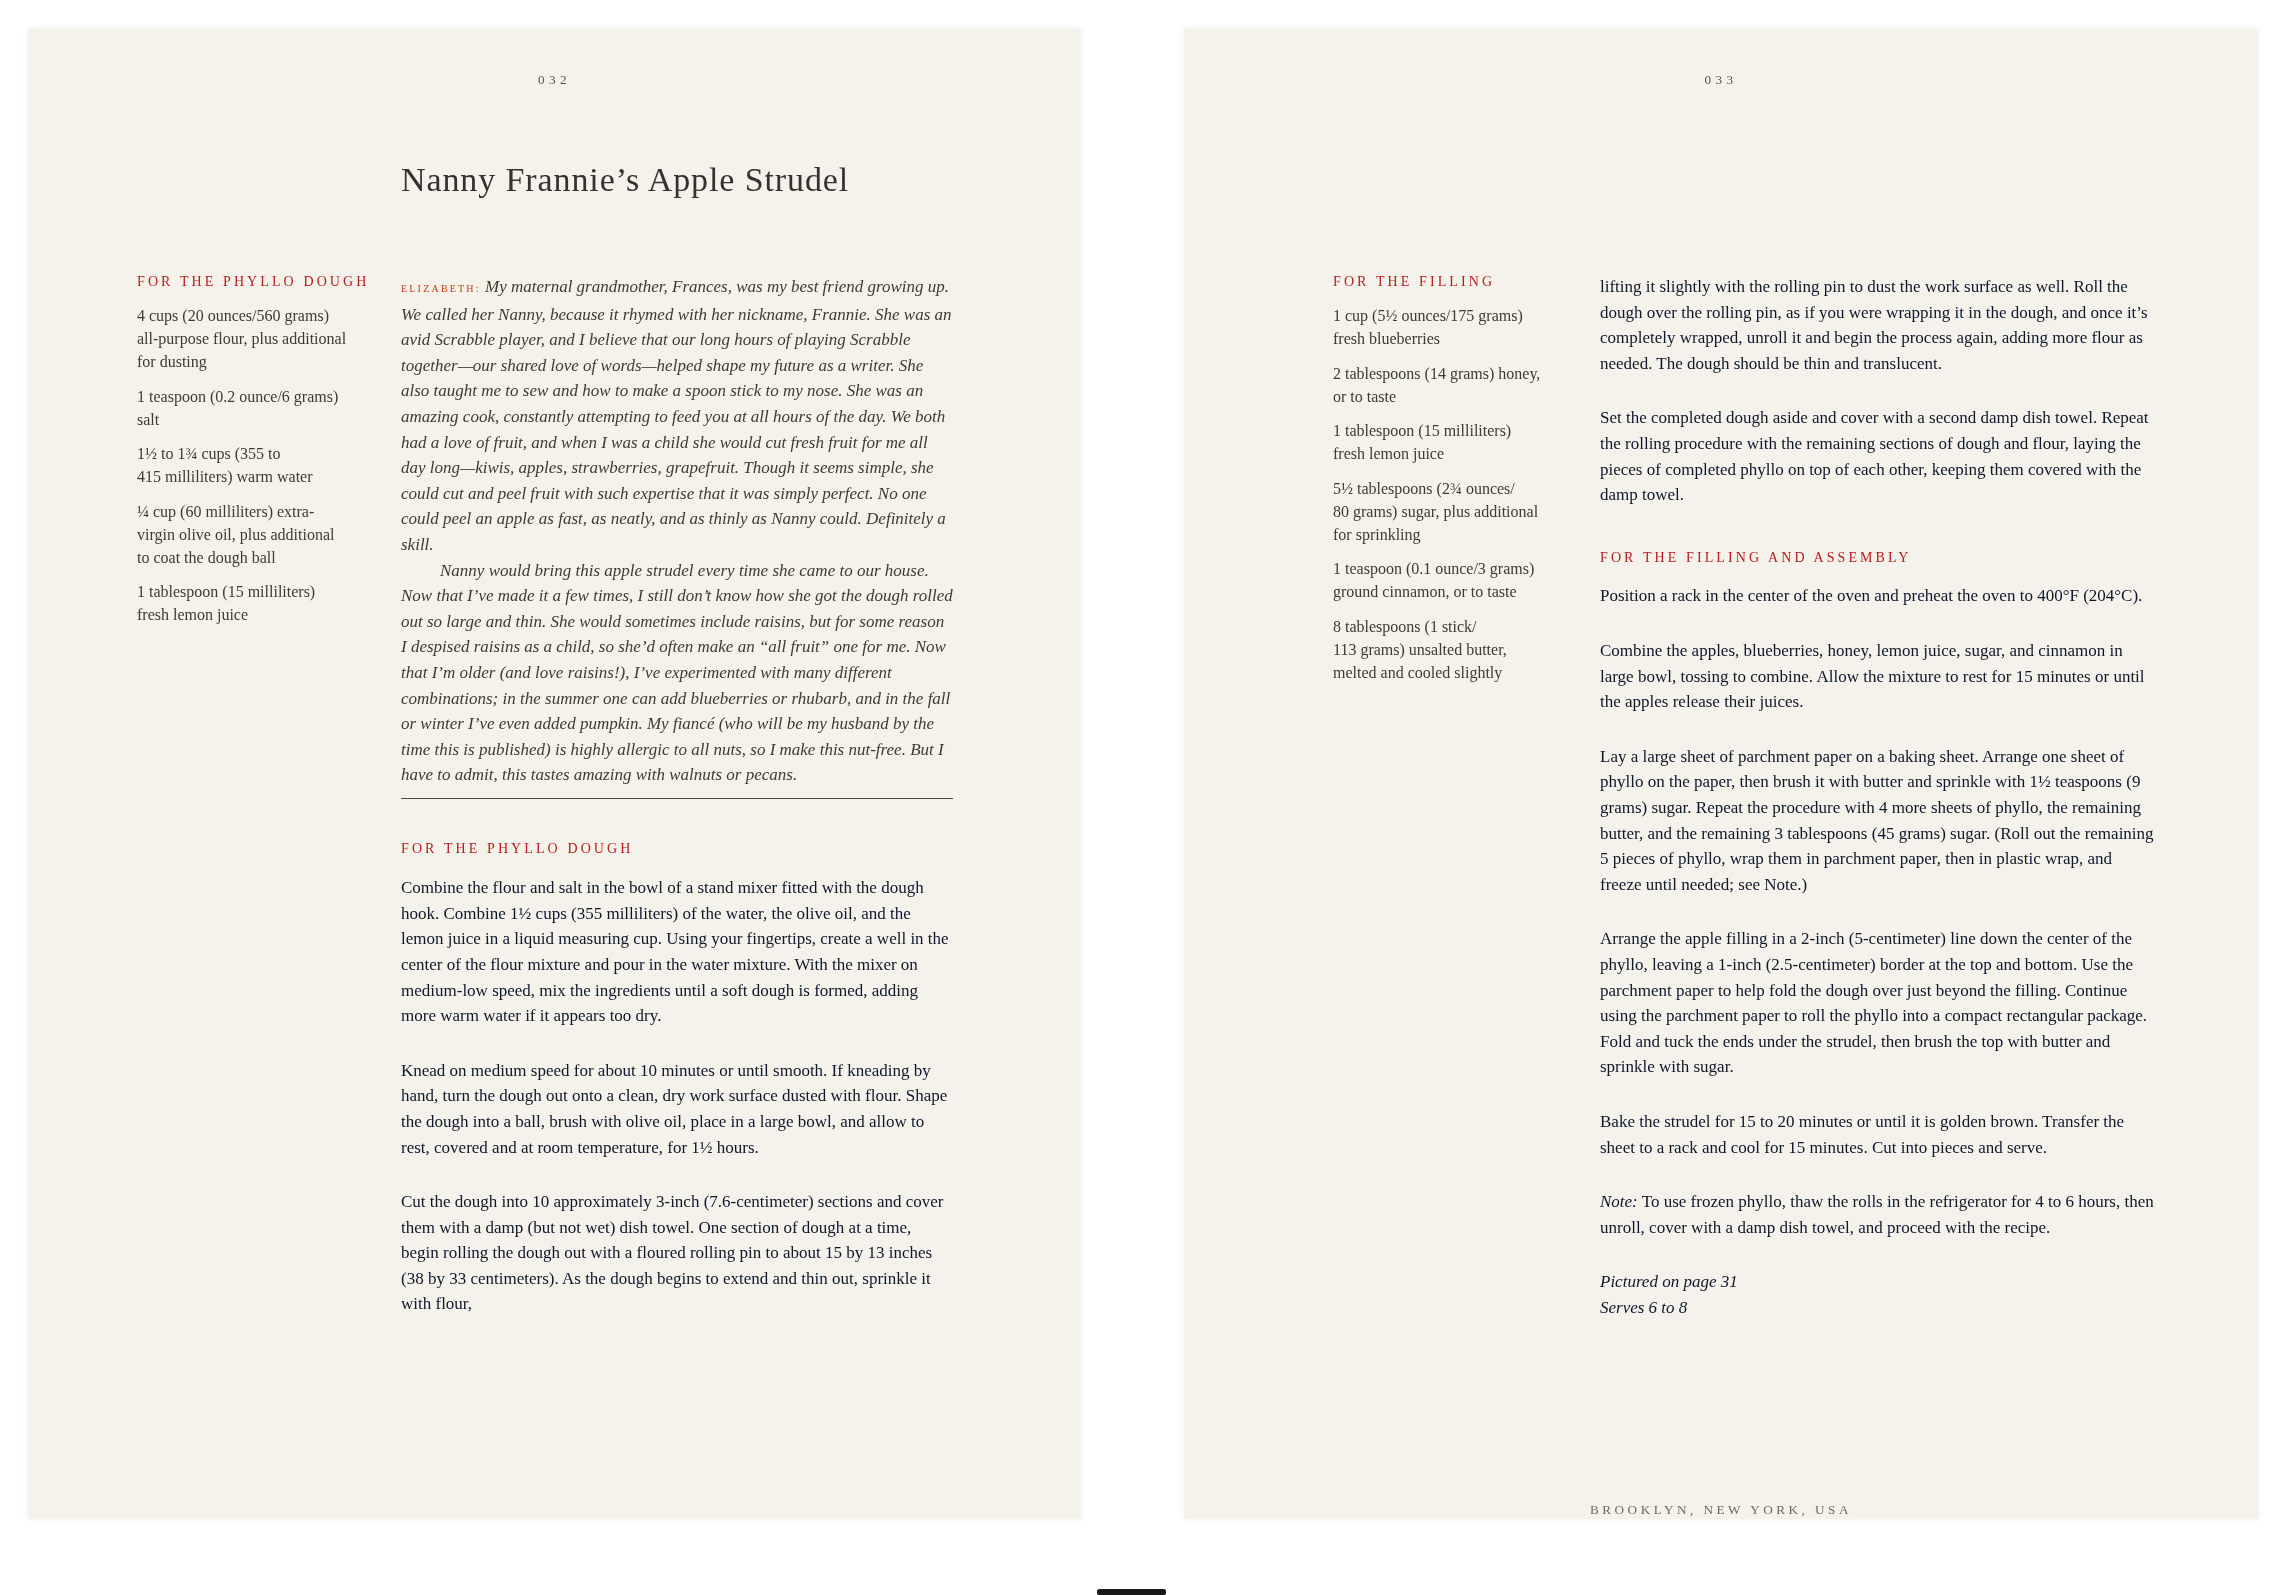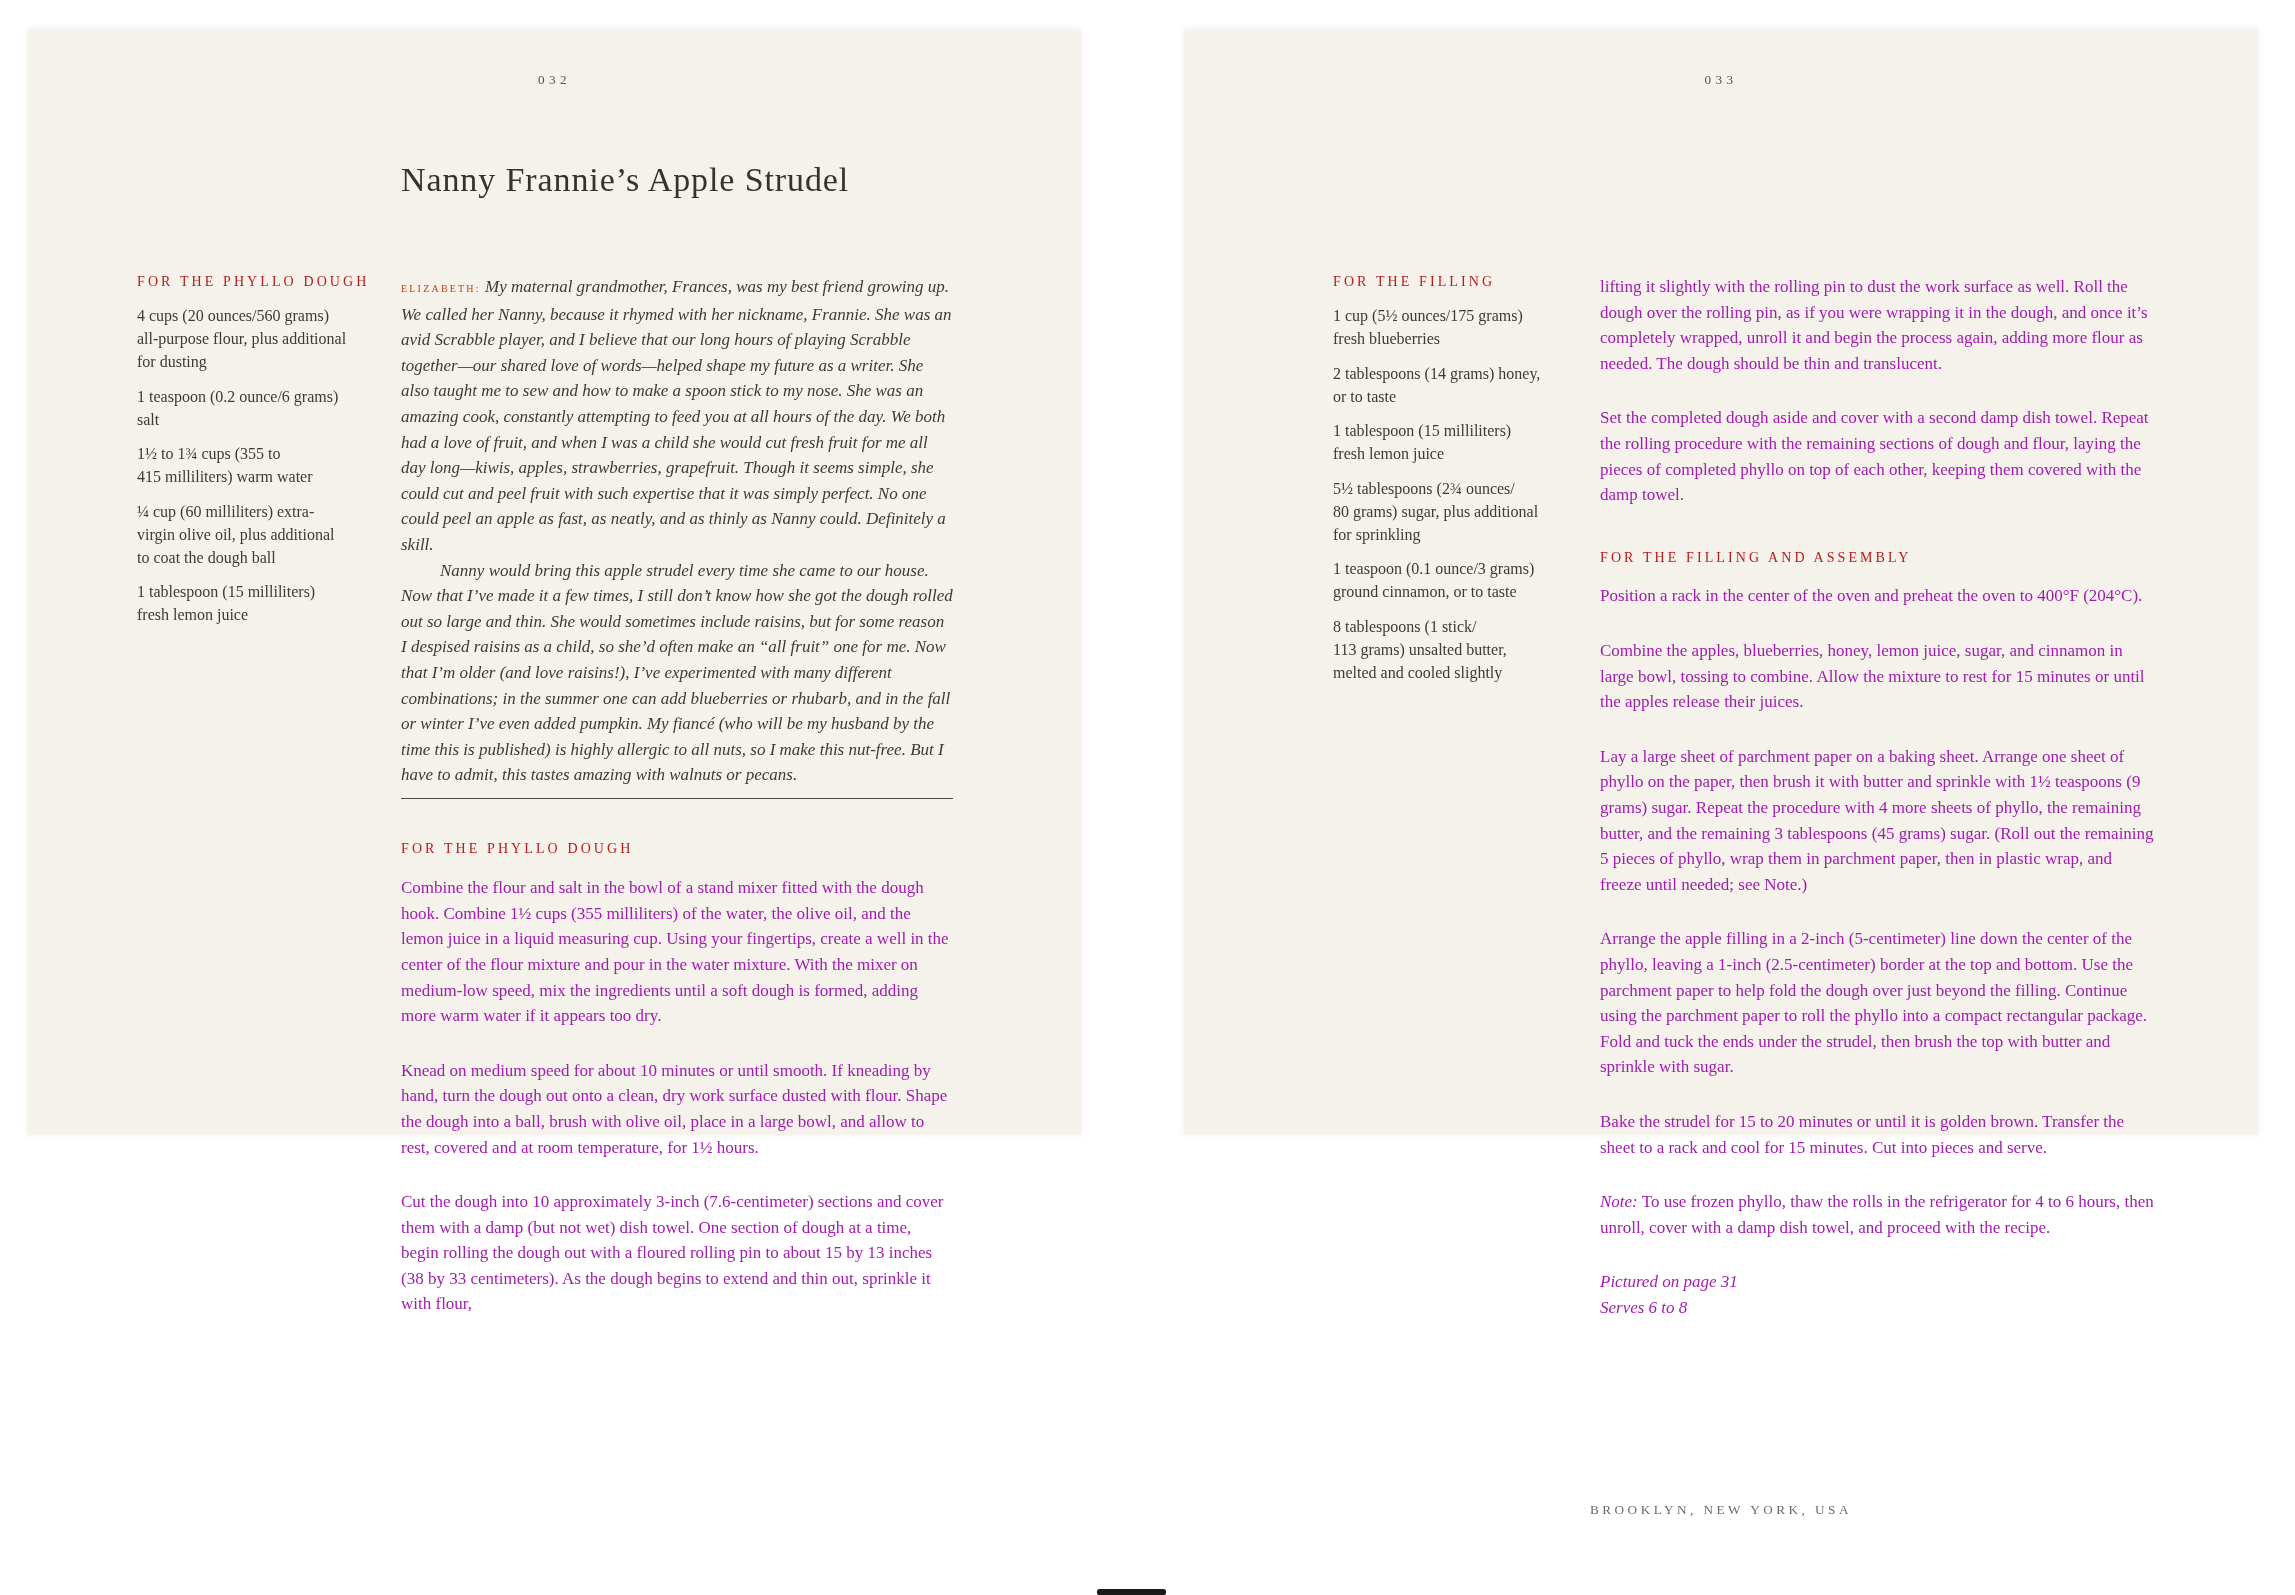--- a/index.html
+++ b/index.html
@@ -6,21 +6,21 @@
   html, body {
     width: 2295px; height: 1595px;
     background: #ffffff;
     font-family: "Liberation Serif", "DejaVu Serif", serif;
     position: relative;
     overflow: hidden;
   }
   .page {
     position: absolute;
     top: 29px;
-    height: 1106px;
+    height: 1490px;
     background: #f4f2ea;
     box-shadow: 0 0 6.2px rgba(90,85,70,0.10);
   }
   .page-left  { left: 28px;   width: 1053px; }
   .page-right { left: 1184px; width: 1074px; }
 
   .page-number {
     position: absolute;
     top: 43px; left: 0;
     width: 100%;
@@ -83,21 +83,21 @@
   }
   .divider {
     border: none;
     border-top: 0.9px solid #4a4944;
     margin: 10.6px 0 0 0;
   }
   .body-heading { margin: 42px 0 17.7px 0; }
   .body-text p {
     font-size: 17px;
     line-height: 25.6px;
-    color: #a21caf;
+    color: #0f172a;
     margin-bottom: 29px;
   }
   .note-label, .italic-line { font-style: italic; }
   .end-lines p { margin-bottom: 0; }
   .end-lines { margin-top: 29px; }
 
   .page-footer {
     position: absolute;
     top: 1473px; left: 0;
     width: 100%;

